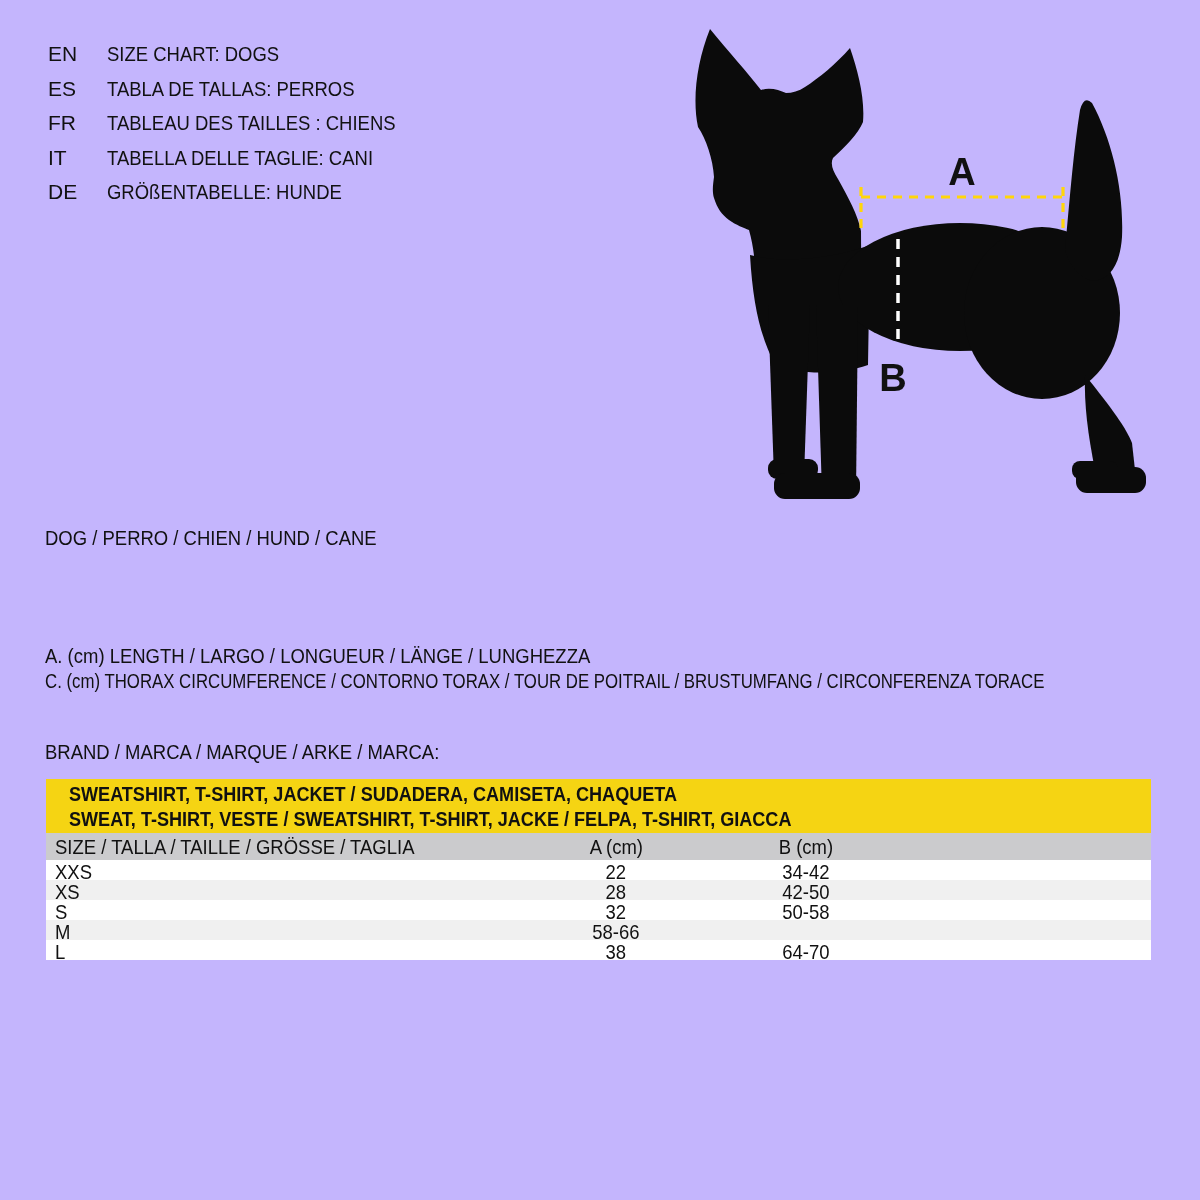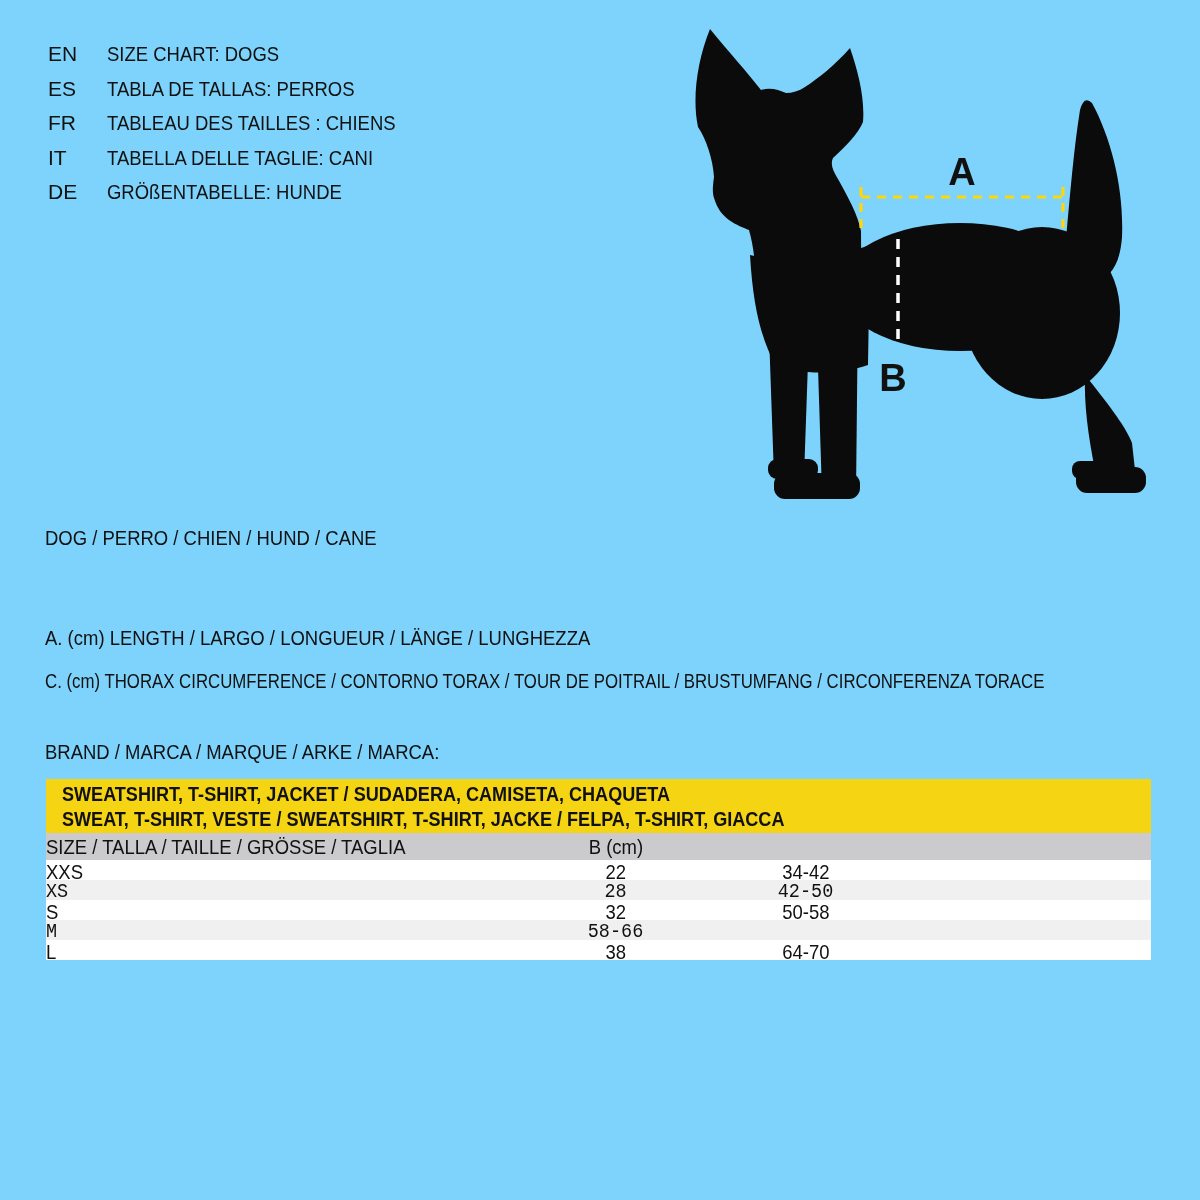--- a/index.html
+++ b/index.html
@@ -1,50 +1,50 @@
 <!DOCTYPE html>
 <html><head>
 <meta charset="utf-8">
 <style>
   html,body{margin:0;padding:0;background:#ffffff;}
   .canvas{
-    position:relative;width:1200px;height:1200px;background:#7dd3fc;overflow:hidden;
+    position:relative;width:1200px;height:1200px;background:#c4b5fd;overflow:hidden;
     font-family:"Liberation Sans",sans-serif;color:#111;
   }
   
   .cx  {display:inline-block;transform:scaleX(.88);transform-origin:0 50%;white-space:nowrap;}
   .cx2 {display:inline-block;transform:scaleX(.80);transform-origin:0 50%;white-space:nowrap;}
   .cxb {display:inline-block;transform:scaleX(.86);transform-origin:0 50%;white-space:nowrap;}
   .cc  {display:inline-block;transform:scaleX(.88);transform-origin:50% 50%;white-space:nowrap;}
 
   
   .lang-block{position:absolute;left:48px;top:37px;font-size:21px;line-height:34.6px;}
   .lang-row{display:flex;}
   .lang-code{width:59px;flex:0 0 59px;}
 
   
   .dog-figure{position:absolute;left:680px;top:15px;width:500px;height:500px;margin:0;}
   .dog-figure svg{display:block;width:500px;height:500px;}
 
   
   .txt-line{position:absolute;font-size:21px;line-height:22px;margin-top:47px;}
   .caption {left:45px;top:480px;}
-  .legend-a{left:45px;top:580px;}
+  .legend-a{left:45px;top:598px;}
   .legend-c{left:45px;top:623px;}
   .brand   {left:45px;top:694px;text-decoration:underline;}
 
   
   .size-table{position:absolute;left:46px;top:779px;width:1105px;}
-  .banner{background:#F5D413;padding:2px 0 2px 16px;}
+  .banner{background:#F5D413;padding:2px 0 2px 23px;}
   .banner-line{font-size:21px;font-weight:bold;line-height:25px;}
   .thead{background:#CBCBCD;height:27px;}
   .thead,.trow{display:grid;grid-template-columns:440px 260px 120px 1fr;align-items:center;font-size:21px;}
   .trow{height:20px;background:#ffffff;}
-  .trow.alt{background:#F0F0F0;font-family:Liberation Mono, monospace;}
-  .c1{padding-left:0;}
+  .trow.alt{background:#F0F0F0;}
+  .c1{padding-left:9px;}
   .c2,.c3{text-align:center;}
 </style>
 </head>
 <body>
 
 <div class="canvas">
 
   <section class="lang-block">
     <div class="lang-row">
       <span class="lang-code">EN</span>
@@ -144,20 +144,21 @@
     <div class="banner">
       <div class="banner-line">
         <span class="cxb">SWEATSHIRT, T-SHIRT, JACKET / SUDADERA, CAMISETA, CHAQUETA</span>
       </div>
       <div class="banner-line">
         <span class="cxb">SWEAT, T-SHIRT, VESTE / SWEATSHIRT, T-SHIRT, JACKE / FELPA, T-SHIRT, GIACCA</span>
       </div>
     </div>
     <div class="thead">
       <div class="c1"><span class="cx">SIZE / TALLA / TAILLE / GRÖSSE / TAGLIA</span></div>
+      <div class="c2"><span class="cc">A (cm)</span></div>
       <div class="c3"><span class="cc">B (cm)</span></div>
       <div></div>
     </div>
 
     <div class="trow">
       <div class="c1"><span class="cx">XXS</span></div>
       <div class="c2"><span class="cc">22</span></div>
       <div class="c3"><span class="cc">34-42</span></div>
       <div></div>
     </div>

